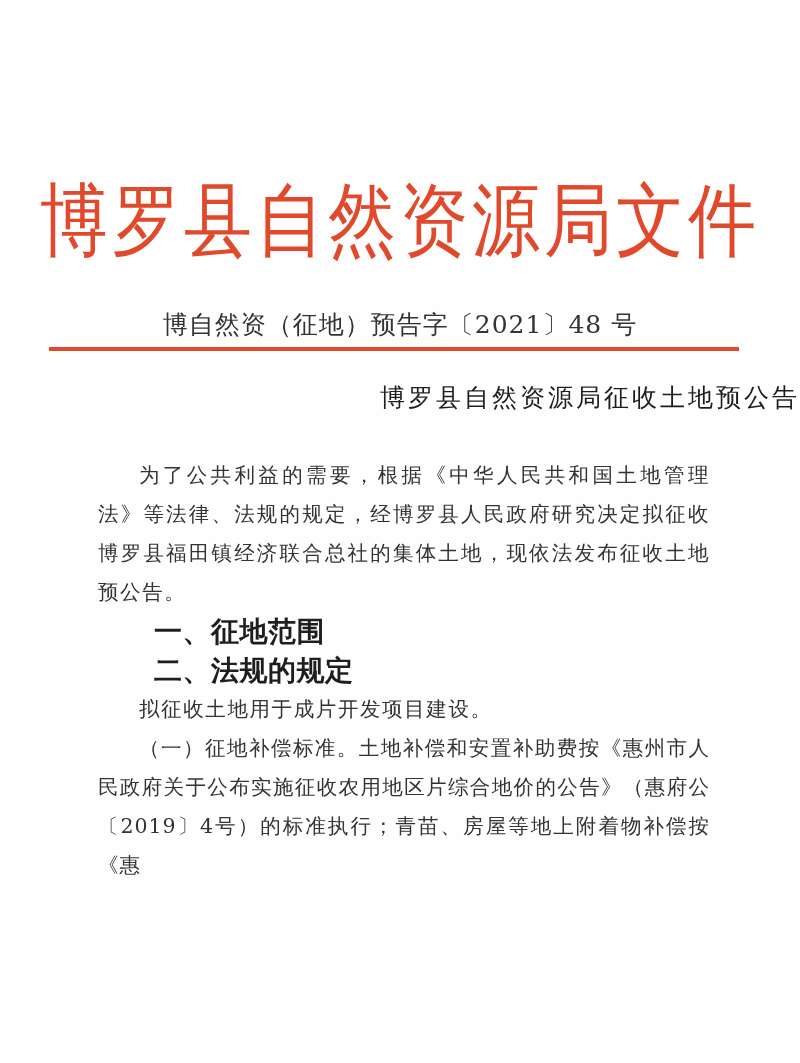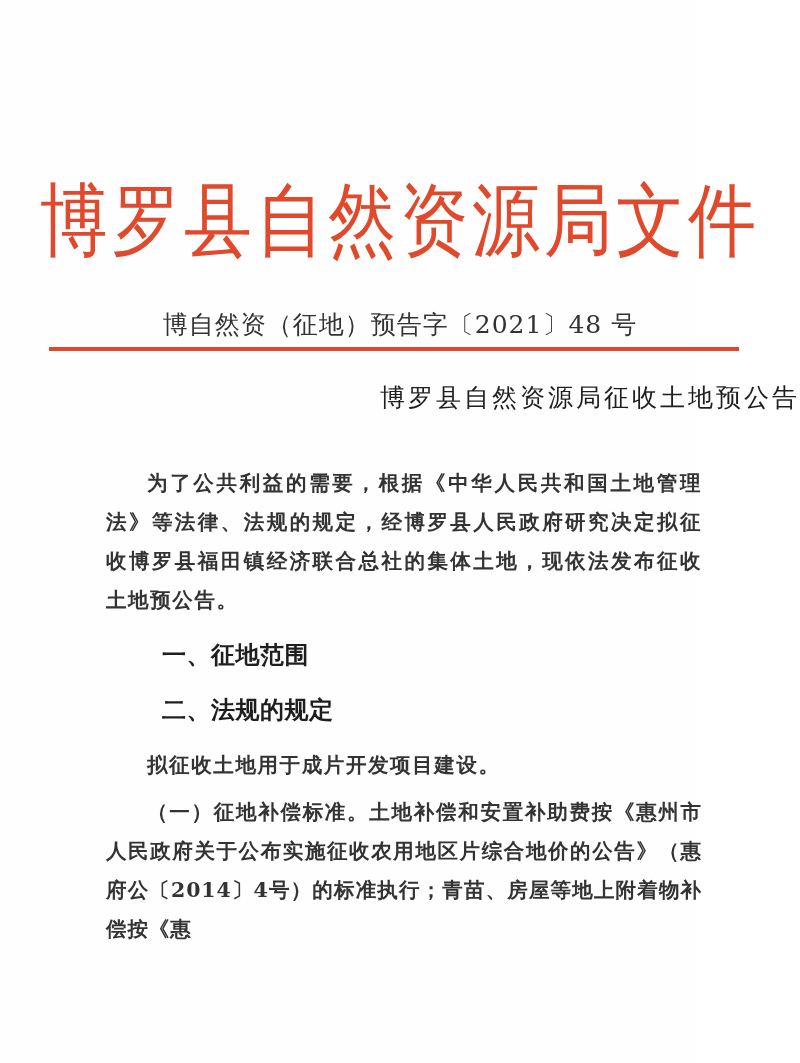--- a/index.html
+++ b/index.html
@@ -69,31 +69,30 @@
       left: 98px;
       width: 612px;
       top: 456px;
       font-size: 20.5px;
       line-height: 39px;
       color: #333;
       text-align: justify;
       text-align-last: left;
     }
     .para {
-      margin: 8px;
+      margin: 0;
       text-indent: 2em;
       letter-spacing: 1.6px;
-      font-weight: bold;
     }
     .heading {
-      margin: 16px;
+      margin: 0;
       text-indent: 2em;
       font-family: "DejaVu Sans", "Liberation Sans", sans-serif;
       font-weight: bold;
-      font-size: 24px;
+      font-size: 28px;
       color: #1e1e1e;
       letter-spacing: 0.5px;
     }
     .para.tight {
       letter-spacing: 0.9px;
     }
   </style>
 </head>
 <body>
 
@@ -111,16 +110,16 @@
     <p class="para">为了公共利益的需要，根据《中华人民共和国土地管理法》等法律、法规的规定，经博罗县人民政府研究决定拟征收博罗县福田镇经济联合总社的集体土地，现依法发布征收土地预公告。</p>
 
     <p class="heading">一、征地范围</p>
 
 
     <p class="heading">二、法规的规定</p>
 
     <p class="para">拟征收土地用于成片开发项目建设。</p>
 
 
-    <p class="para tight">（一）征地补偿标准。土地补偿和安置补助费按《惠州市人民政府关于公布实施征收农用地区片综合地价的公告》（惠府公〔2014〕4号）的标准执行；青苗、房屋等地上附着物补偿按《惠</p>
+    <p class="para tight">（一）征地补偿标准。土地补偿和安置补助费按《惠州市人民政府关于公布实施征收农用地区片综合地价的公告》（惠府公〔2019〕4号）的标准执行；青苗、房屋等地上附着物补偿按《惠</p>
   </div>
 
 </div>
 
 </body></html>

